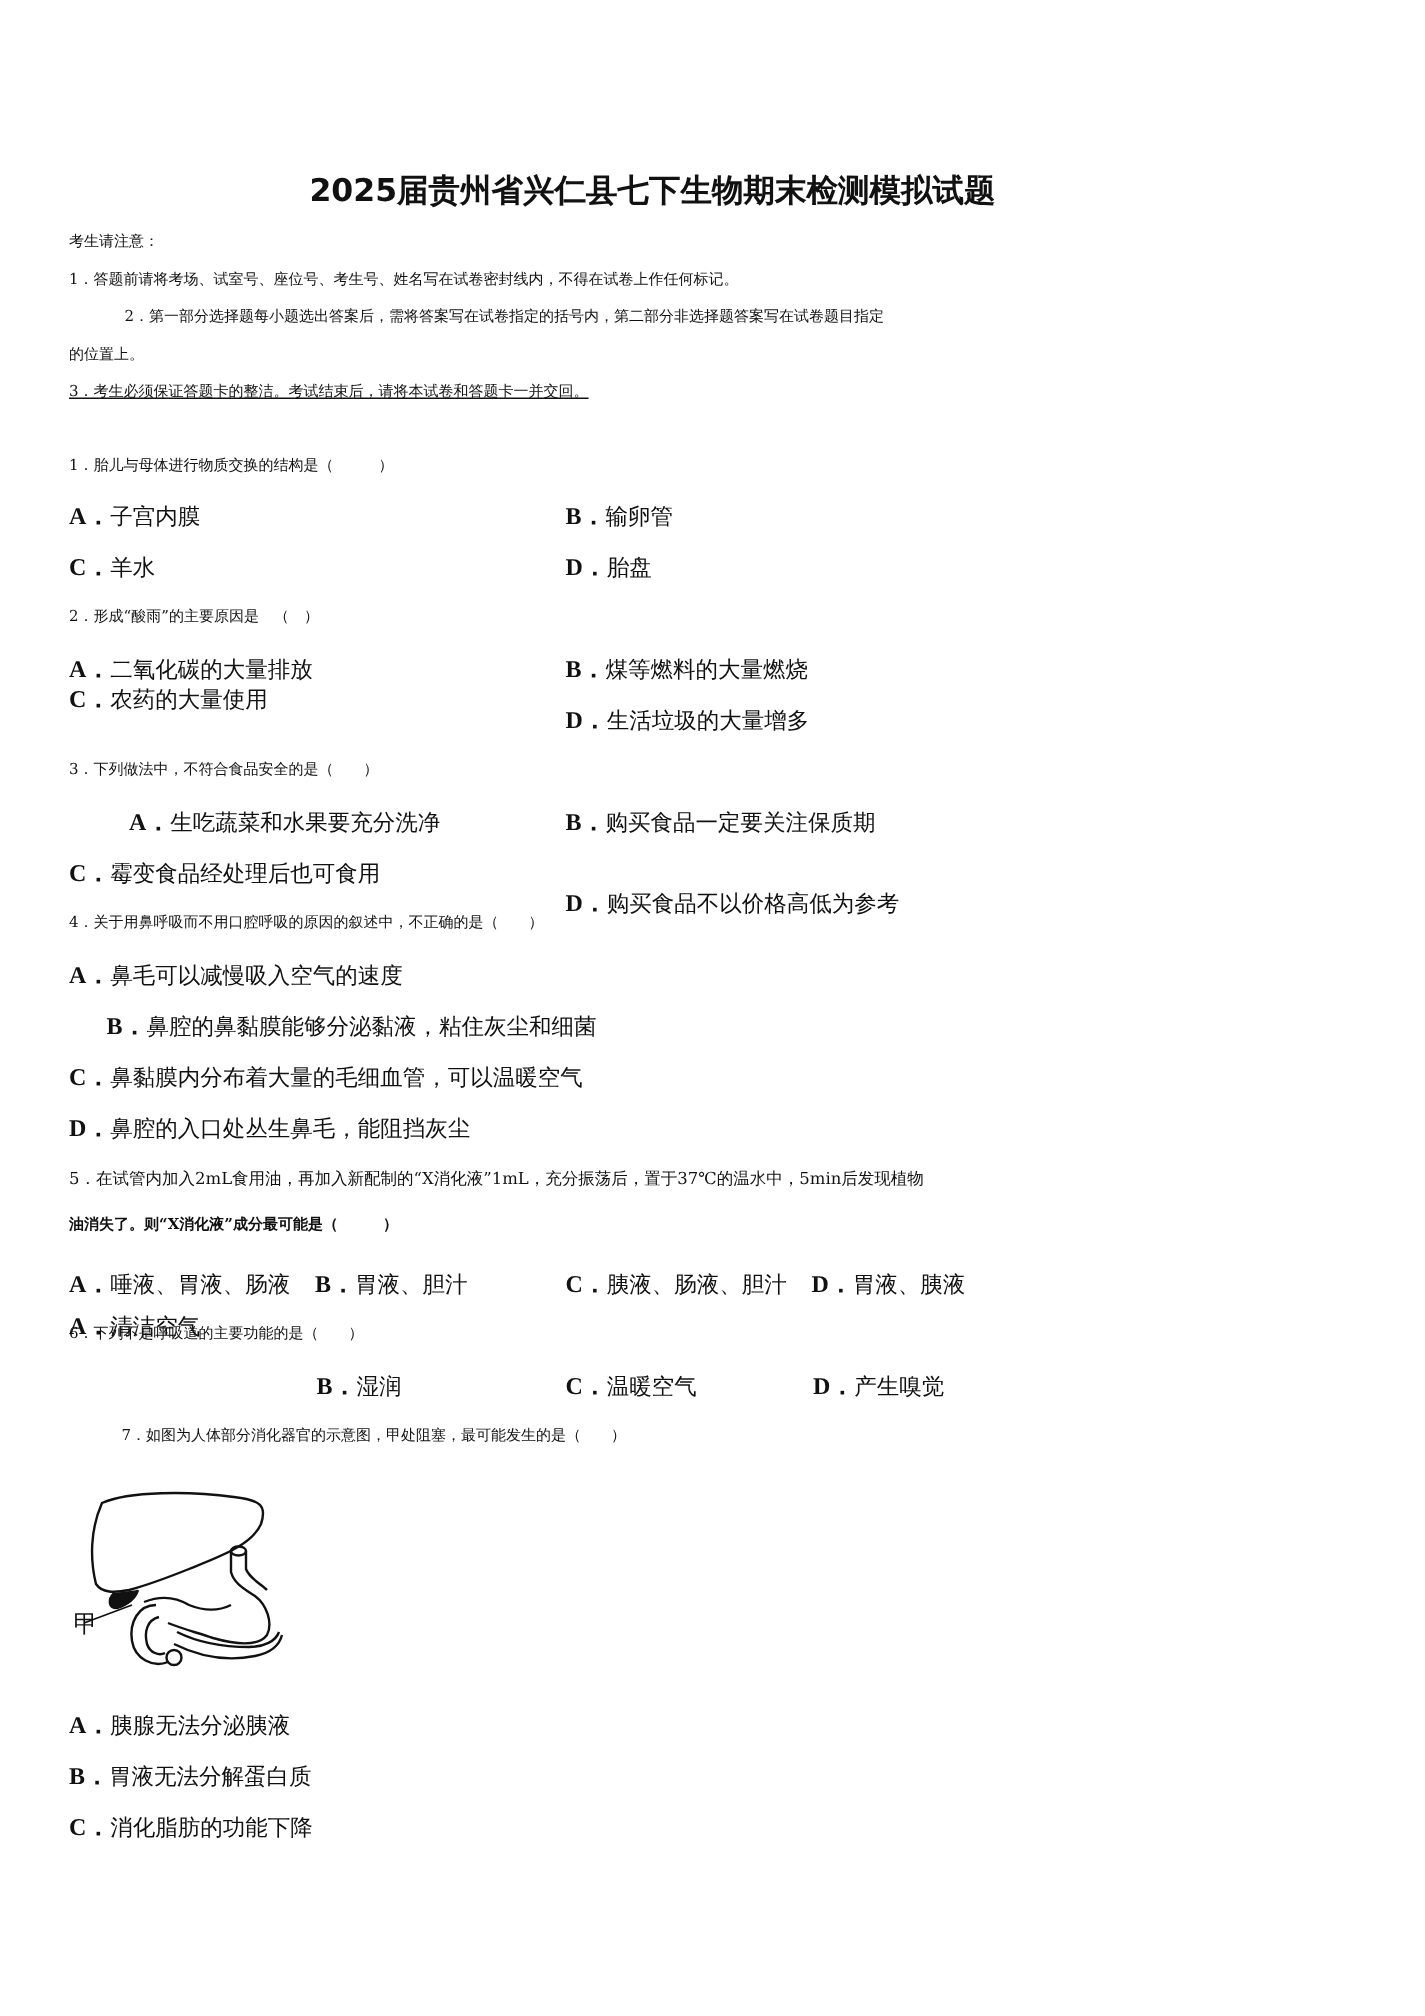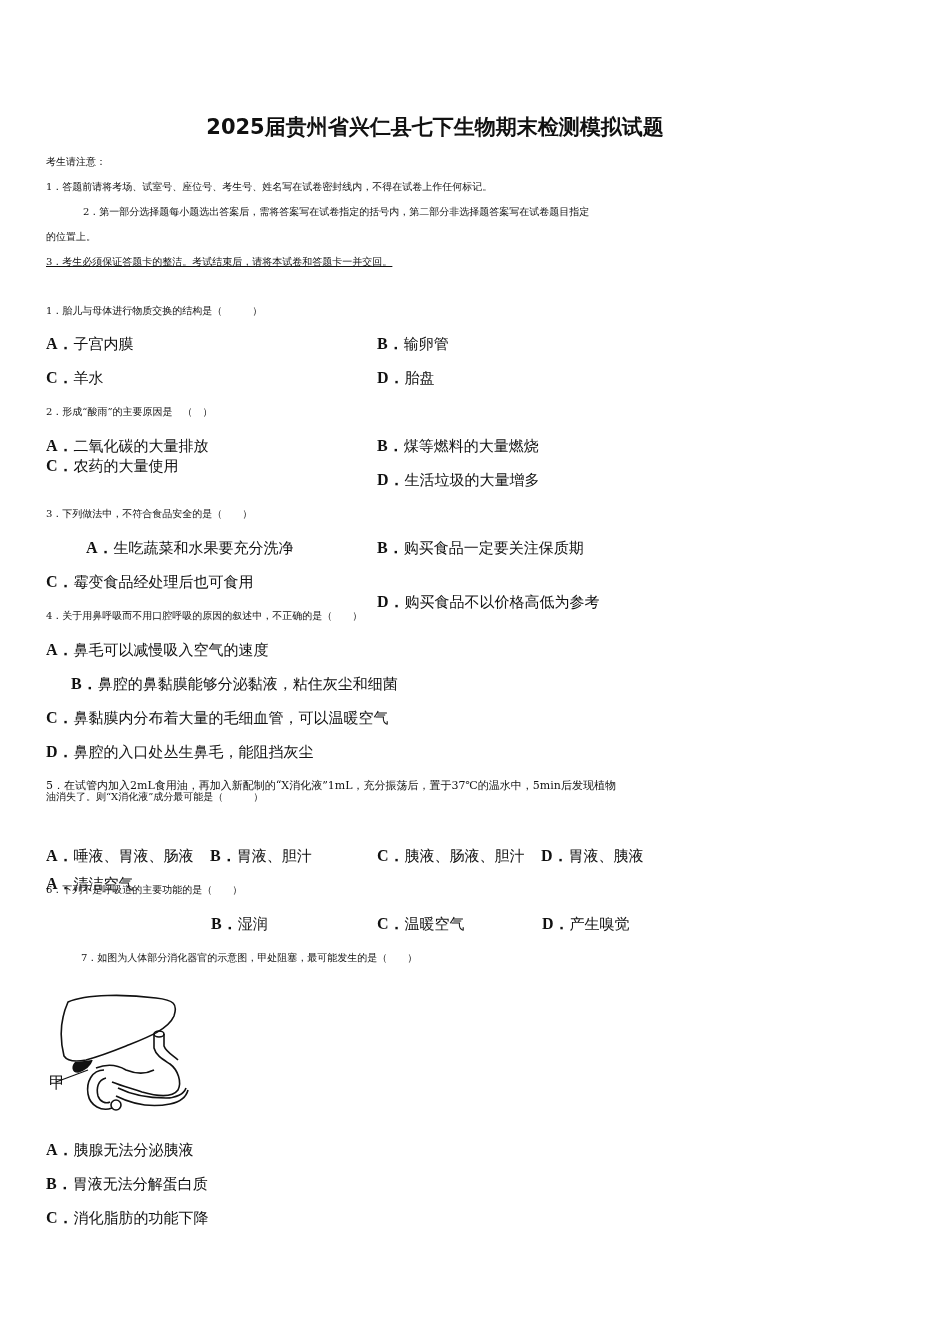--- a/index.html
+++ b/index.html
@@ -44,21 +44,21 @@
 <div class="opt" style="top:572px;left:46px;"><span class="lbl">C．</span><span>霉变食品经处理后也可食用</span></div>
 <div class="opt" style="top:572px;left:377px;margin-top:20px;"><span class="lbl">D．</span><span>购买食品不以价格高低为参考</span></div>
 
 <div class="line" style="top:606px;">4．关于用鼻呼吸而不用口腔呼吸的原因的叙述中，不正确的是（　　）</div>
 <div class="opt" style="top:640px;left:46px;"><span class="lbl">A．</span><span>鼻毛可以减慢吸入空气的速度</span></div>
 <div class="opt" style="top:674px;left:46px;margin-left:25px;"><span class="lbl">B．</span><span>鼻腔的鼻黏膜能够分泌黏液，粘住灰尘和细菌</span></div>
 <div class="opt" style="top:708px;left:46px;"><span class="lbl">C．</span><span>鼻黏膜内分布着大量的毛细血管，可以温暖空气</span></div>
 <div class="opt" style="top:742px;left:46px;"><span class="lbl">D．</span><span>鼻腔的入口处丛生鼻毛，能阻挡灰尘</span></div>
 
 <div class="line" style="top:776px;font-size:11px;">5．在试管内加入2mL食用油，再加入新配制的“X消化液”1mL，充分振荡后，置于37℃的温水中，5min后发现植物</div>
-<div class="line" style="top:787px;">油消失了。则“X消化液”成分最可能是（　　　）</div>
+<div class="line" style="top:807px;font-weight:bold;">油消失了。则“X消化液”成分最可能是（　　　）</div>
 <div class="opt" style="top:846px;left:46px;"><span class="lbl">A．</span><span>唾液、胃液、肠液</span></div>
 <div class="opt" style="top:846px;left:210px;"><span class="lbl">B．</span><span>胃液、胆汁</span></div>
 <div class="opt" style="top:846px;left:377px;"><span class="lbl">C．</span><span>胰液、肠液、胆汁</span></div>
 <div class="opt" style="top:846px;left:541px;"><span class="lbl">D．</span><span>胃液、胰液</span></div>
 
 <div class="line" style="top:880px;">6．下列不是呼吸道的主要功能的是（　　）</div>
 <div class="opt" style="top:874px;left:46px;"><span class="lbl">A．</span><span>清洁空气</span></div>
 <div class="opt" style="top:914px;left:211px;"><span class="lbl">B．</span><span>湿润</span></div>
 <div class="opt" style="top:914px;left:377px;"><span class="lbl">C．</span><span>温暖空气</span></div>
 <div class="opt" style="top:914px;left:542px;"><span class="lbl">D．</span><span>产生嗅觉</span></div>

